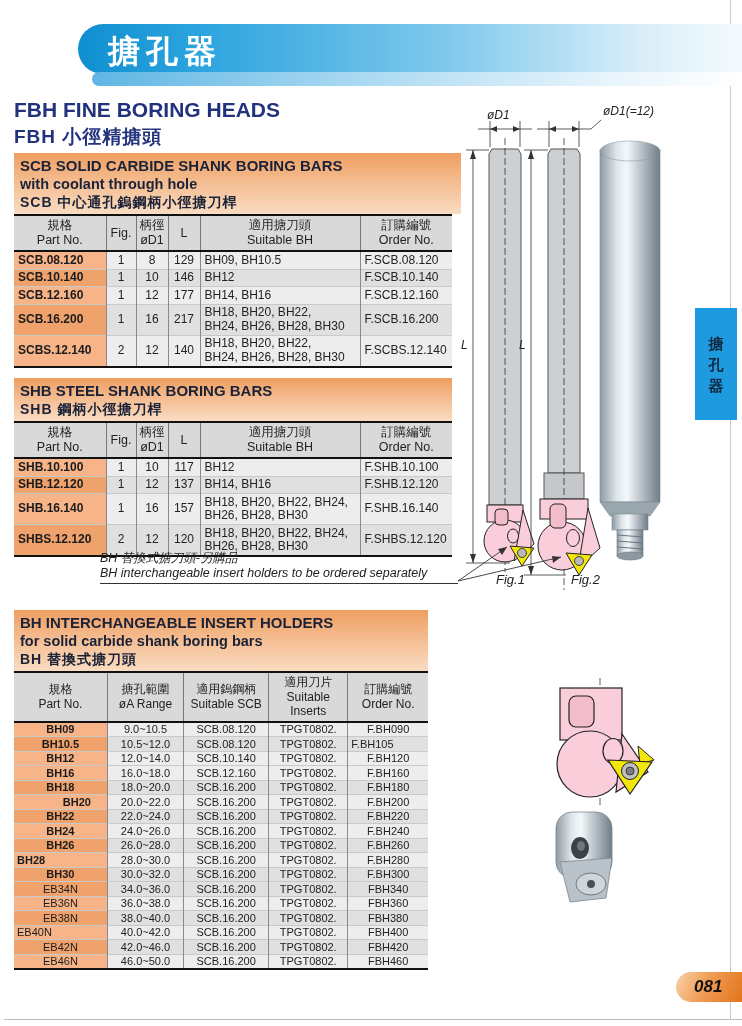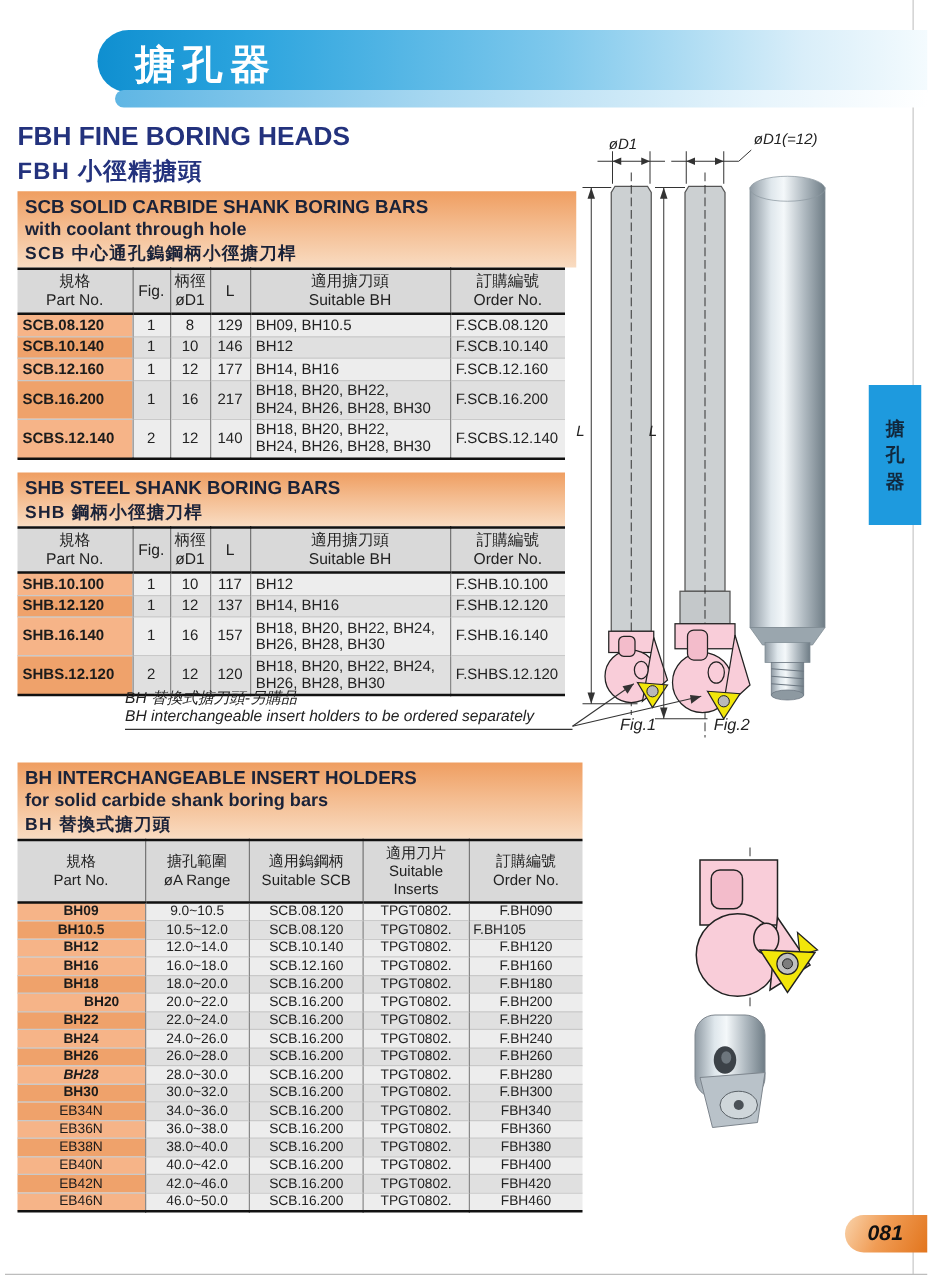--- a/index.html
+++ b/index.html
@@ -312,21 +312,21 @@
         </tr>
       </tbody>
     </table>
 </div>
 
 <div class="note">
   <div class="n1">BH 替換式搪刀頭-另購品</div>
   <div class="n2">BH interchangeable insert holders to be ordered separately</div>
 </div>
 
-<div class="section" style="top:610px;width:452px;">
+<div class="section" style="top:610px;width:414px;">
   <div class="sec-head">
     <div class="h1">BH INTERCHANGEABLE INSERT HOLDERS</div>
     <div class="h2">for solid carbide shank boring bars</div>
     <div class="h3">BH 替換式搪刀頭</div>
   </div>
   <table id="table-bh">
       <colgroup>
         <col style="width: 103px;">
         <col style="width: 84px;">
         <col style="width: 92px;">
@@ -400,21 +400,21 @@
           <td style="text-align: center;">F.BH240</td>
         </tr>
         <tr class="odd">
           <td class="part" style="text-align: center;">BH26</td>
           <td style="text-align: center;">26.0~28.0</td>
           <td style="text-align: center;">SCB.16.200</td>
           <td style="text-align: center;">TPGT0802.</td>
           <td style="text-align: center;">F.BH260</td>
         </tr>
         <tr class="even">
-          <td class="part" style="text-align: center; font-style: italic;">BH28</td>
+          <td class="part" style="">BH28</td>
           <td style="text-align: center;">28.0~30.0</td>
           <td style="text-align: center;">SCB.16.200</td>
           <td style="text-align: center;">TPGT0802.</td>
           <td style="text-align: center;">F.BH280</td>
         </tr>
         <tr class="odd">
           <td class="part" style="text-align: center;">BH30</td>
           <td style="text-align: center;">30.0~32.0</td>
           <td style="text-align: center;">SCB.16.200</td>
           <td style="text-align: center;">TPGT0802.</td>
@@ -435,21 +435,21 @@
           <td style="text-align: center;">FBH360</td>
         </tr>
         <tr class="odd">
           <td class="part reg" style="text-align: center;">EB38N</td>
           <td style="text-align: center;">38.0~40.0</td>
           <td style="text-align: center;">SCB.16.200</td>
           <td style="text-align: center;">TPGT0802.</td>
           <td style="text-align: center;">FBH380</td>
         </tr>
         <tr class="even">
-          <td class="part reg" style="text-align: center;">EB40N</td>
+          <td class="part reg" style="">EB40N</td>
           <td style="text-align: center;">40.0~42.0</td>
           <td style="text-align: center;">SCB.16.200</td>
           <td style="text-align: center;">TPGT0802.</td>
           <td style="text-align: center;">FBH400</td>
         </tr>
         <tr class="odd">
           <td class="part reg" style="text-align: center;">EB42N</td>
           <td style="text-align: center;">42.0~46.0</td>
           <td style="text-align: center;">SCB.16.200</td>
           <td style="text-align: center;">TPGT0802.</td>

